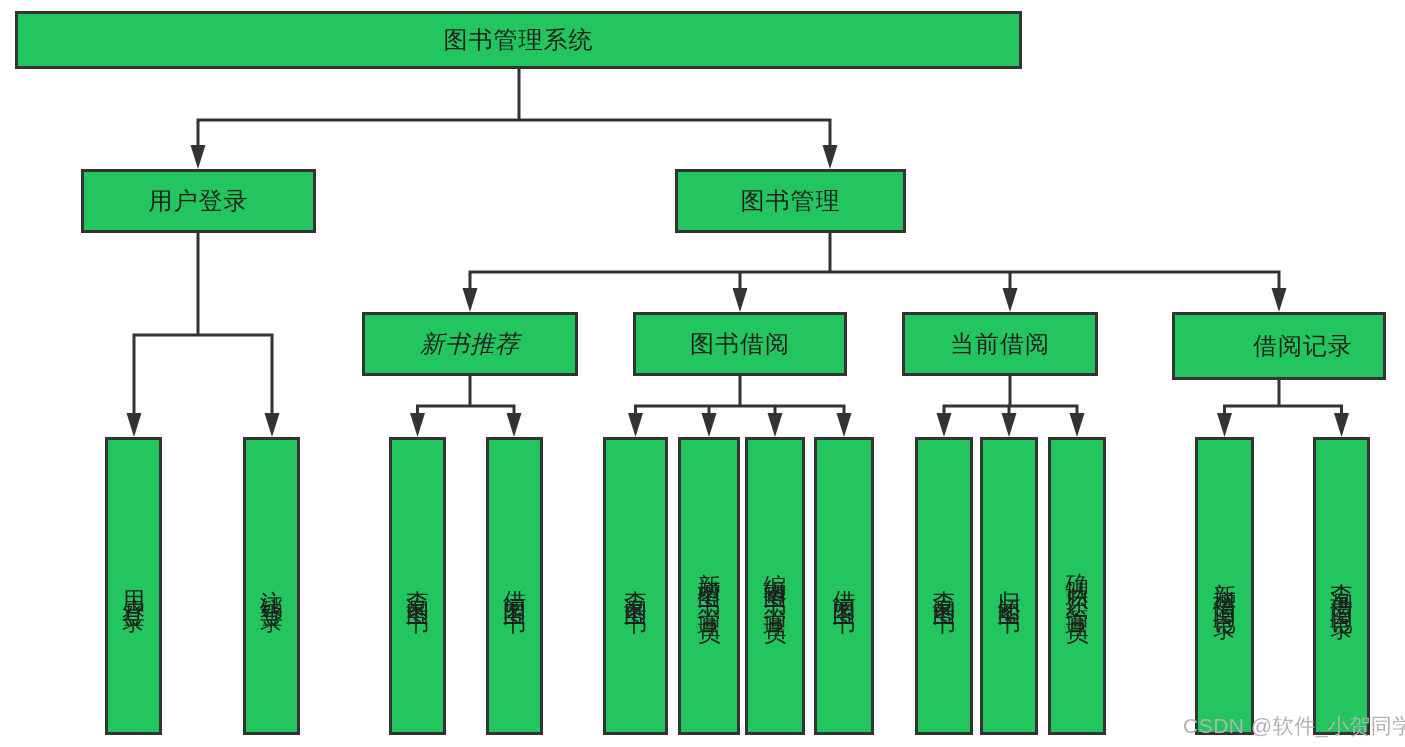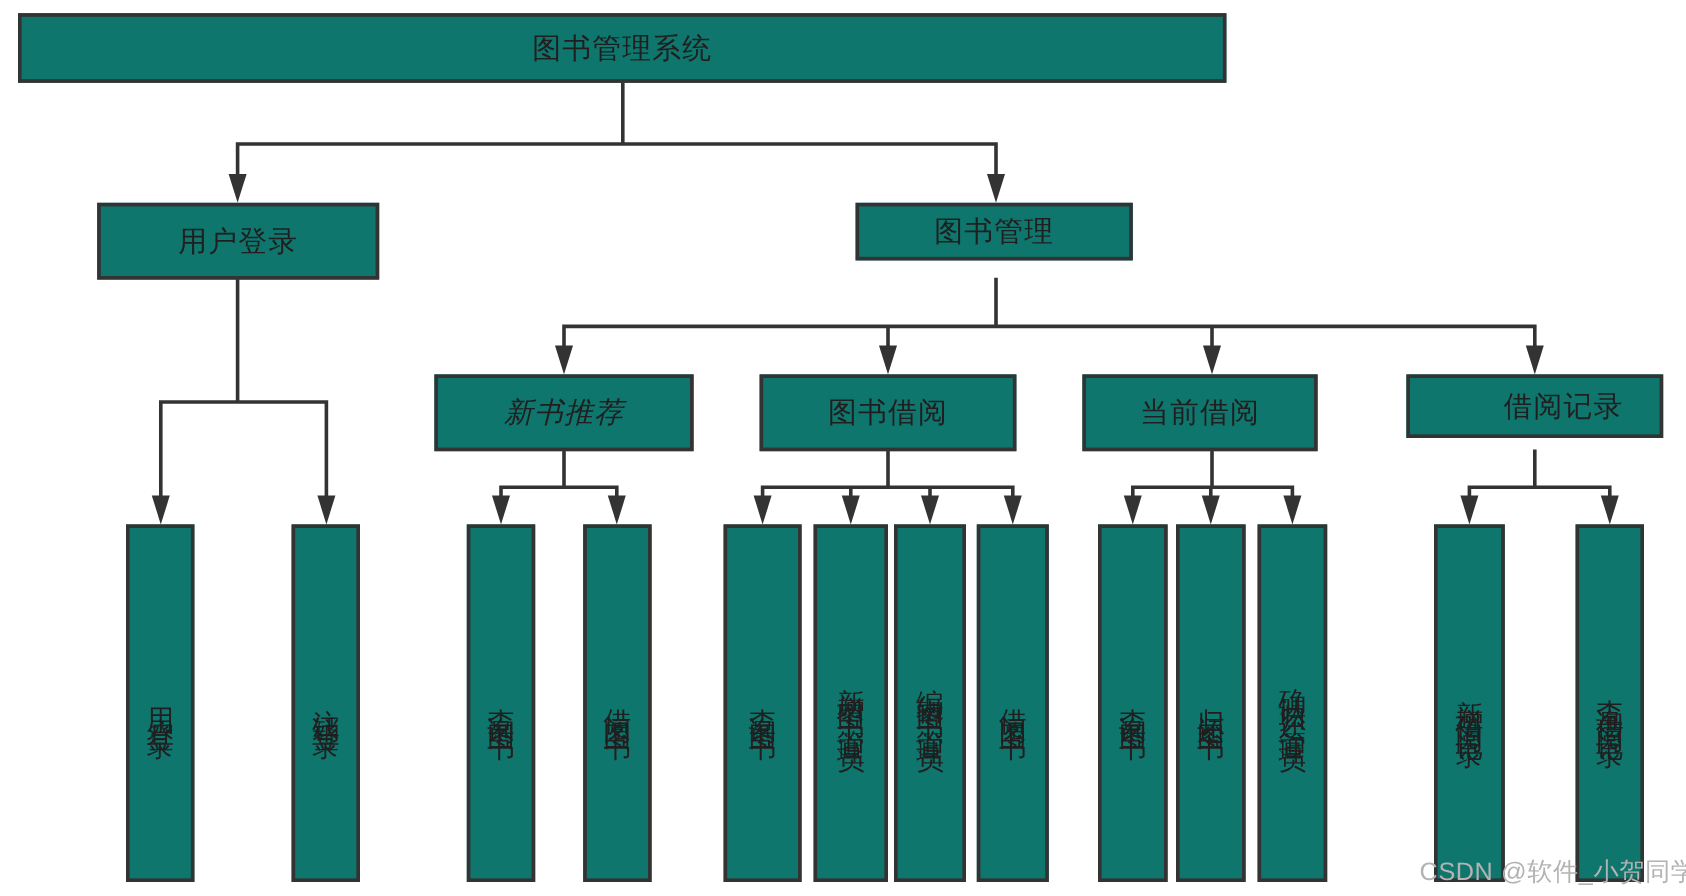--- a/index.html
+++ b/index.html
@@ -18,21 +18,21 @@
   #connectors {
     position: absolute;
     left: 0; top: 0;
     width: 1405px;
     height: 747px;
   }
   .node {
     position: absolute;
     box-sizing: border-box;
     border: 3px solid #333333;
-    background: #0f766e;
+    background: #22c55e;
     display: flex;
     align-items: center;
     justify-content: center;
     color: #1f1f1f;
   }
   .hbox {
     font-size: 24px;
     letter-spacing: 1px;
     white-space: nowrap;
   }
@@ -103,34 +103,34 @@
     </g>
   </svg>
 
   <div class="node hbox" style="left:15px; top:11px; width:1007px; height:58px;">
     <span>图书管理系统</span>
   </div>
 
   <div class="node hbox" style="left:81px; top:169px; width:235px; height:64px;">
     <span>用户登录</span>
   </div>
-  <div class="node hbox" style="left:713px; top:169px; width:231px; height:48px;">
+  <div class="node hbox" style="left:675px; top:169px; width:231px; height:64px;">
     <span>图书管理</span>
   </div>
 
   <div class="node hbox" style="left:362px; top:312px; width:216px; height:64px;font-style:italic;">
     <span>新书推荐</span>
   </div>
   <div class="node hbox" style="left:633px; top:312px; width:214px; height:64px;text-align:center;">
     <span>图书借阅</span>
   </div>
   <div class="node hbox" style="left:902px; top:312px; width:196px; height:64px;">
     <span>当前借阅</span>
   </div>
-  <div class="node hbox" style="left:1172px; top:312px; width:214px; height:53px;padding-left:48px;">
+  <div class="node hbox" style="left:1172px; top:312px; width:214px; height:68px;padding-left:48px;">
     <span>借阅记录</span>
   </div>
 
   <div class="node vbox" style="left:105px; width:57px;">
     <span>用户登录</span>
   </div>
   <div class="node vbox" style="left:243px; width:57px;">
     <span>注销登录</span>
   </div>
 

